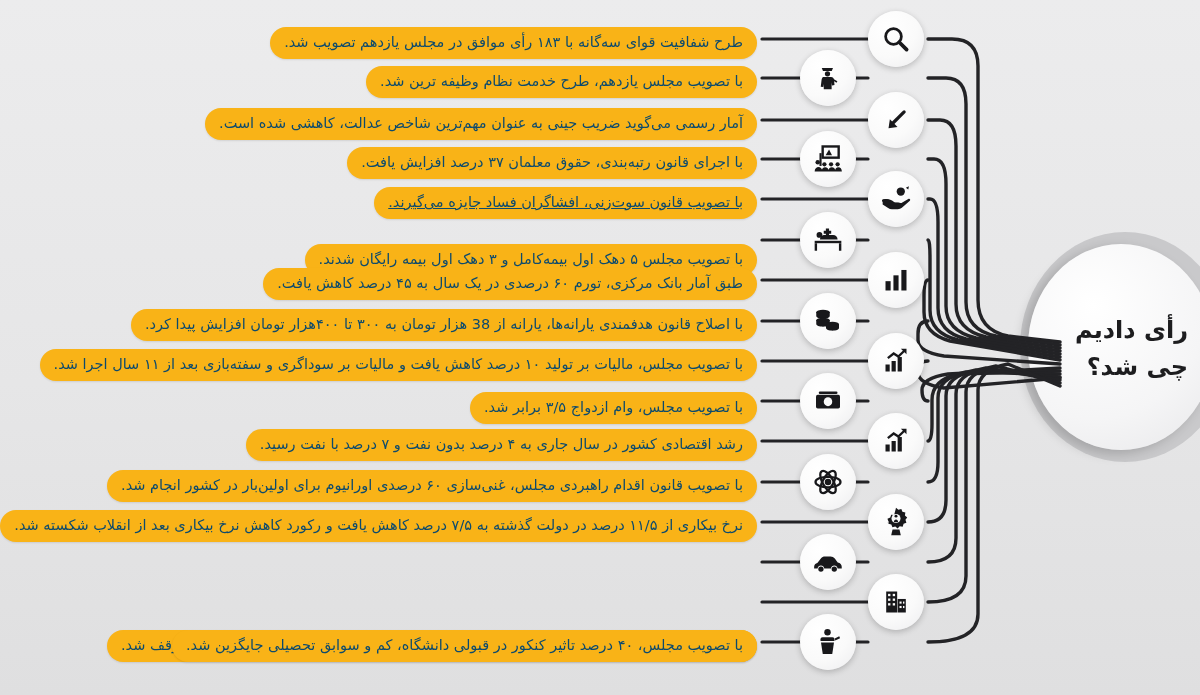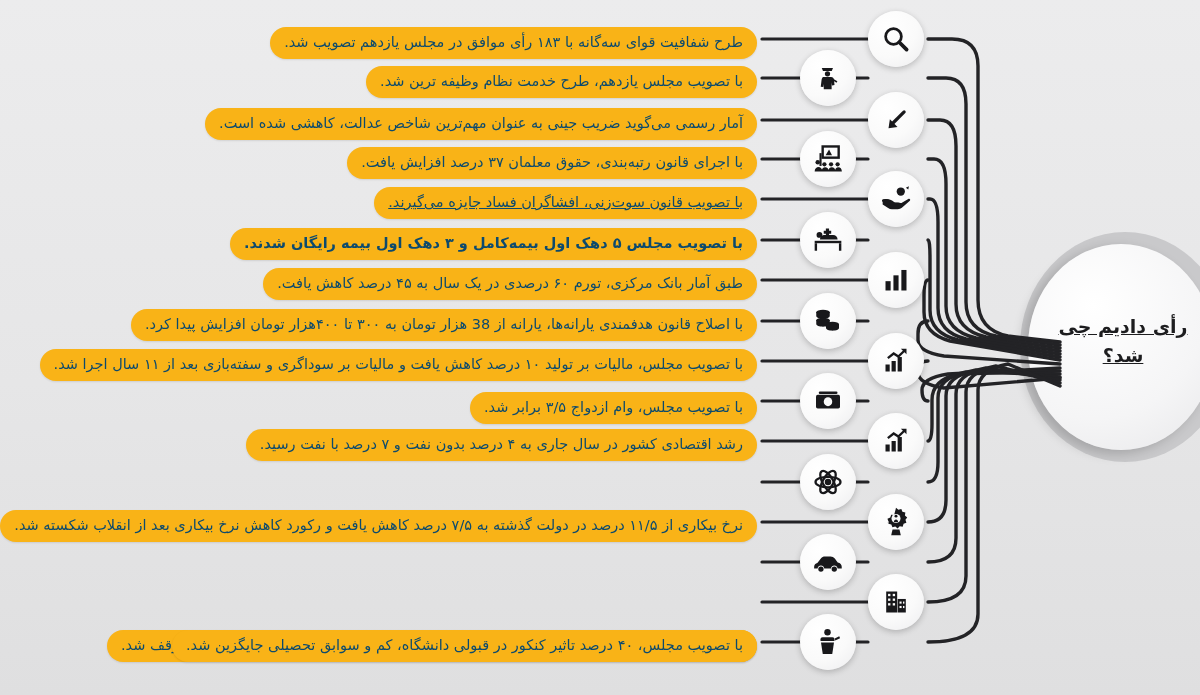--- a/index.html
+++ b/index.html
@@ -35,27 +35,26 @@
     height: 206px;
     border-radius: 50%;
     background: radial-gradient(circle at 35% 30%, #ffffff 0%, #f5f5f6 60%, #e7e7e9 100%);
     box-shadow: -6px 4px 12px rgba(0,0,0,0.18);
   }
   .hub-label {
     position: absolute;
     right: 12px;
     top: 312px;
     width: 130px;
-    text-align: center;
-    font-size: 19px;
+    text-align: right;
+    font-size: 24px;
     font-weight: bold;
     color: #1d1d1f;
     line-height: 1.55;
     direction: rtl;
-    text-decoration: underline;
   }
 
   
   svg.wires {
     position: absolute;
     inset: 0;
     width: 1200px;
     height: 695px;
   }
 
@@ -326,23 +325,24 @@
           <path d="M17.4 9.2l3.6-1.8.6 1.5-3.8 1.8z" fill="#18181b"></path>
         </svg>
     </span>
   </div>
 
   <div class="item-label" style="top:27px; right:443px;">طرح شفافیت قوای سه‌گانه با ۱۸۳ رأی موافق در مجلس یازدهم تصویب شد.</div>
   <div class="item-label" style="top:66px; right:443px;">با تصویب مجلس یازدهم، طرح خدمت نظام وظیفه ترین شد.</div>
   <div class="item-label" style="top:108px; right:443px;">آمار رسمی می‌گوید ضریب جینی به عنوان مهم‌ترین شاخص عدالت، کاهشی شده است.</div>
   <div class="item-label" style="top:147px; right:443px;">با اجرای قانون رتبه‌بندی، حقوق معلمان ۳۷ درصد افزایش یافت.</div>
   <div class="item-label" style="top:187px; right:443px;text-decoration:underline;">با تصویب قانون سوت‌زنی، افشاگران فساد جایزه می‌گیرند.</div>
-  <div class="item-label" style="top:228px; right:443px;font-weight:bold;">با تصویب مجلس ۵ دهک اول بیمه‌کامل و ۳ دهک اول بیمه رایگان شدند.</div>
+  <div class="item-label" style="top:244px; right:443px;">با تصویب مجلس ۵ دهک اول بیمه‌کامل و ۳ دهک اول بیمه رایگان شدند.</div>
   <div class="item-label" style="top:268px; right:443px;">طبق آمار بانک مرکزی، تورم ۶۰ درصدی در یک سال به ۴۵ درصد کاهش یافت.</div>
   <div class="item-label" style="top:309px; right:443px;">با اصلاح قانون هدفمندی یارانه‌ها، یارانه از 38 هزار تومان به ۳۰۰ تا ۴۰۰هزار تومان افزایش پیدا کرد.</div>
   <div class="item-label" style="top:349px; right:443px;">با تصویب مجلس، مالیات بر تولید ۱۰ درصد کاهش یافت و مالیات بر سوداگری و سفته‌بازی بعد از ۱۱ سال اجرا شد.</div>
   <div class="item-label" style="top:372px; right:443px;margin-top:20px;">با تصویب مجلس، وام ازدواج ۳/۵ برابر شد.</div>
   <div class="item-label" style="top:429px; right:443px;">رشد اقتصادی کشور در سال جاری به ۴ درصد بدون نفت و ۷ درصد با نفت رسید.</div>
+  <div class="item-label" style="top:470px; right:443px;">با تصویب قانون اقدام راهبردی مجلس، غنی‌سازی ۶۰ درصدی اورانیوم برای اولین‌بار در کشور انجام شد.</div>
   <div class="item-label" style="top:510px; right:443px;">نرخ بیکاری از ۱۱/۵ درصد در دولت گذشته به ۷/۵ درصد کاهش یافت و رکورد کاهش نرخ بیکاری بعد از انقلاب شکسته شد.</div>
   <div class="item-label" style="top:590px; right:443px;margin-top:40px;">رشد ۱۰ برابری قیمت مسکن  از سال ۱۳۹۶ تا ۱۴۰۱ با تولید یک‌میلیون واحدمسکونی در سال متوقف شد.</div>
   <div class="item-label" style="top:630px; right:443px;">با تصویب مجلس، ۴۰ درصد تاثیر کنکور در قبولی دانشگاه، کم و سوابق تحصیلی جایگزین شد.</div>
 
 </div>
 
 </body></html>

